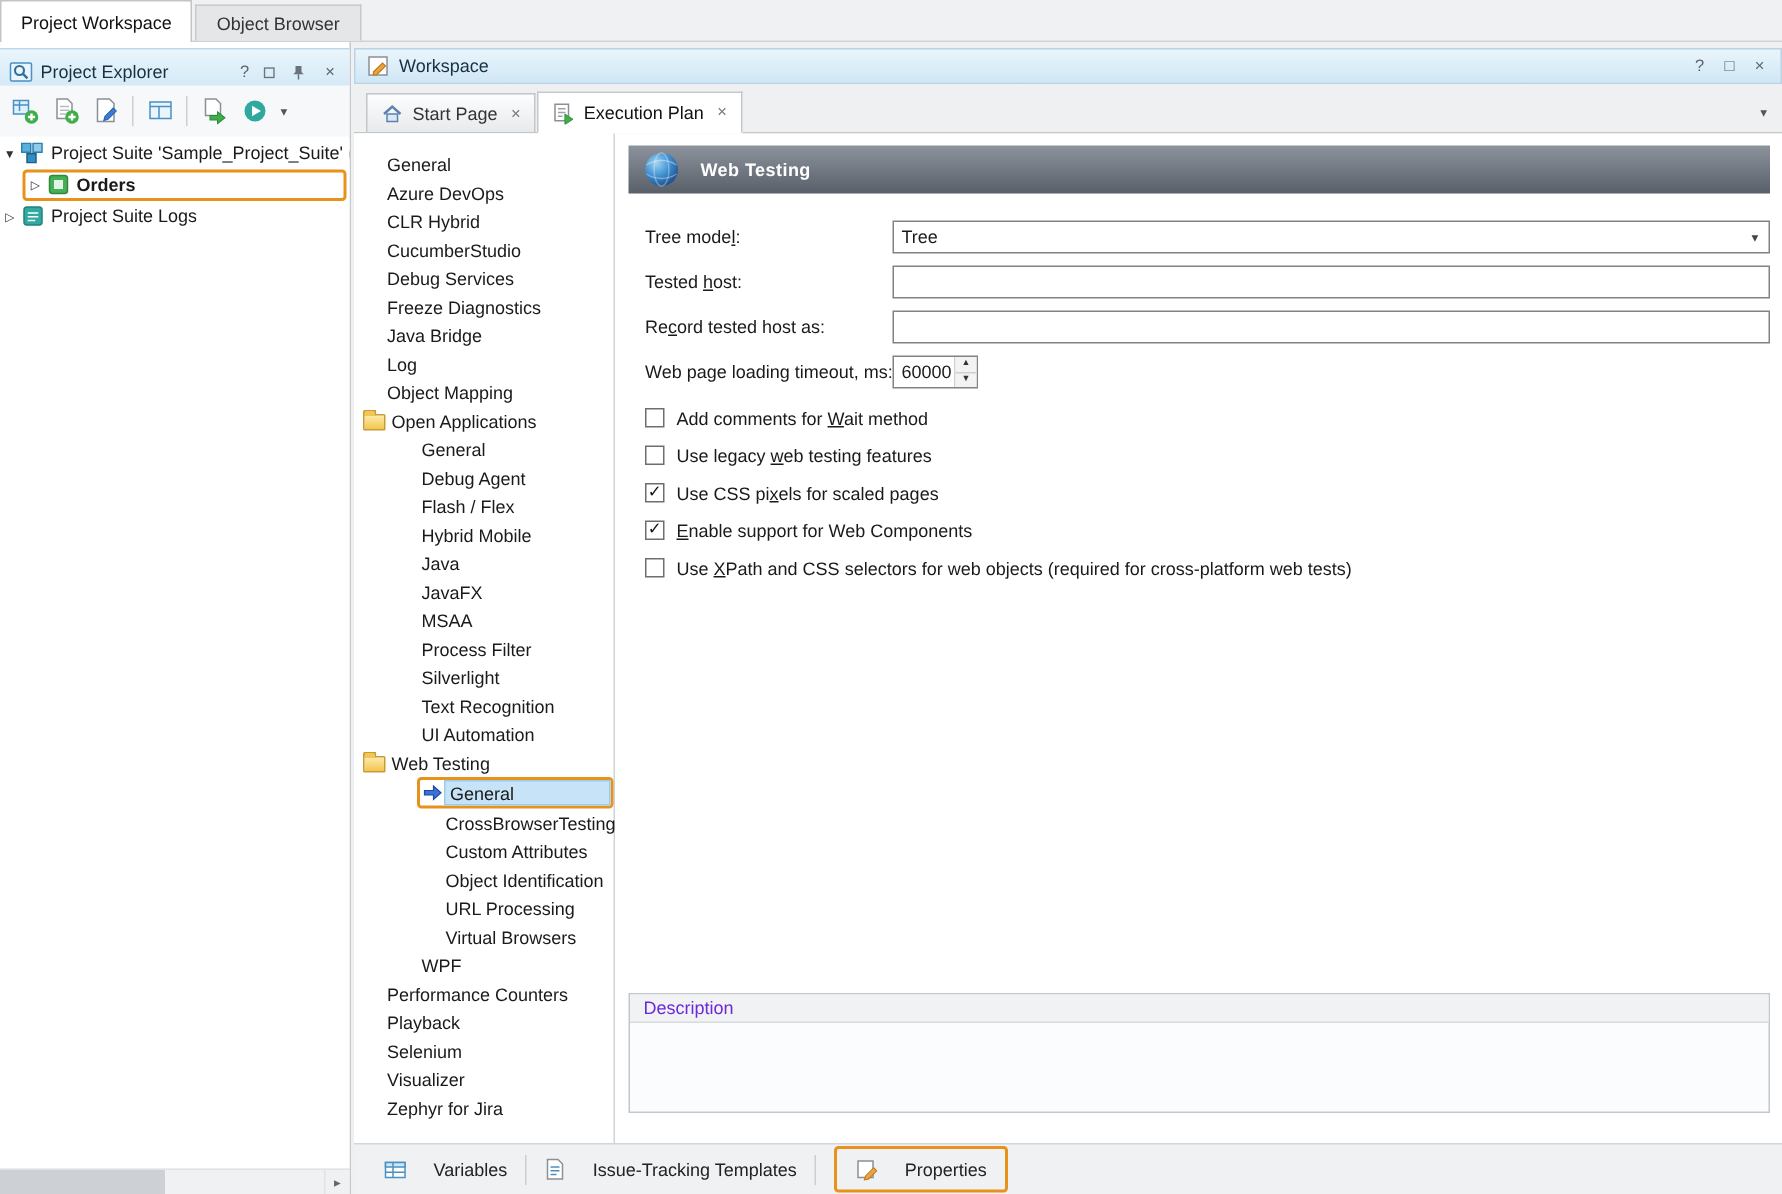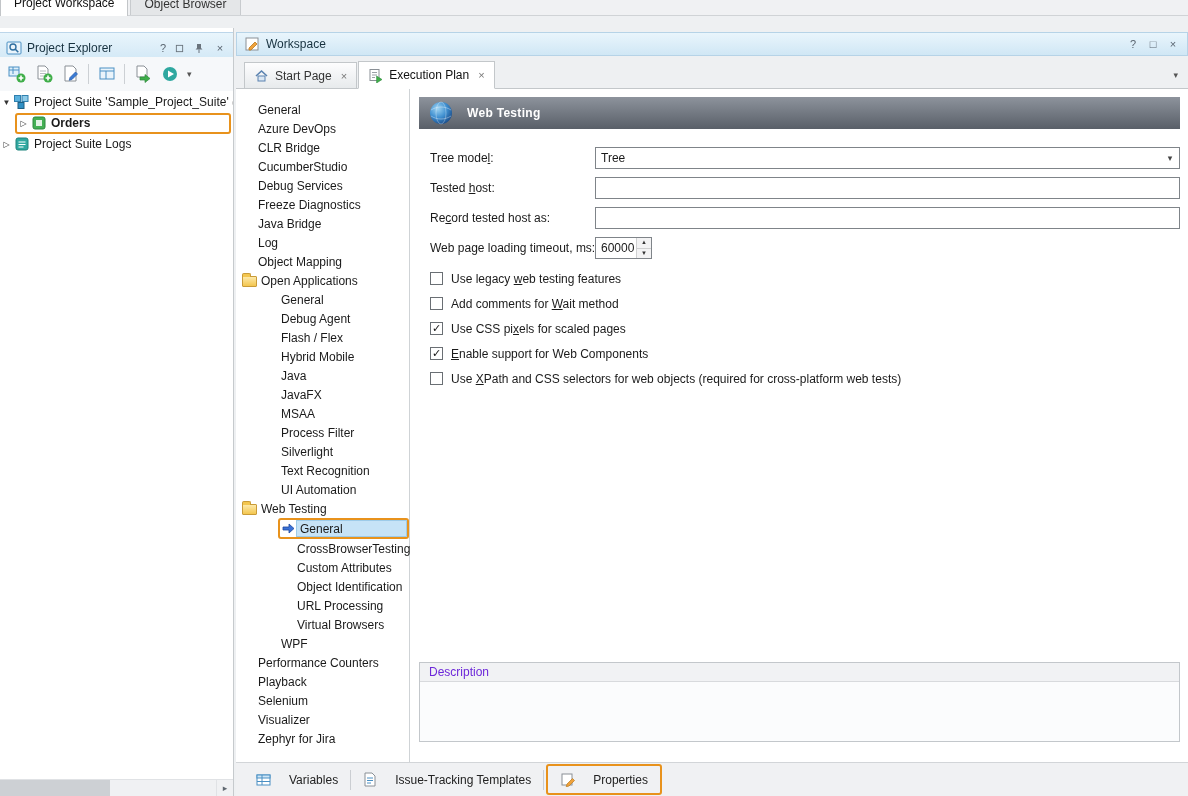--- a/index.html
+++ b/index.html
@@ -8,21 +8,21 @@
     --hdr-blue-1:#e9f5fc;
     --hdr-blue-2:#d0e7f5;
     --sel-blue:#c6e3f7;
   }
   *{margin:0;padding:0;box-sizing:border-box;}
   html,body{width:1188px;height:796px;}
   body{font-family:"Liberation Sans",sans-serif;font-size:12px;color:#1a1a1a;background:#eef0f2;overflow:hidden;position:relative;}
   u{text-decoration:underline;}
 
   
-  .top-strip{position:absolute;left:0;top:0;width:1188px;height:16px;background:#f0f1f3;border-bottom:1px solid #d0d3d6;display:flex;align-items:flex-end;padding-left:0;}
+  .top-strip{position:absolute;left:0;top:0;width:1188px;height:28px;background:#f0f1f3;border-bottom:1px solid #d0d3d6;display:flex;align-items:flex-end;padding-left:0;}
   .top-tab{height:24px;display:flex;align-items:center;padding:0 13px;background:#e4e6e8;border:1px solid #c8cbce;border-bottom:none;margin-right:2px;color:#333;cursor:default;}
   .top-tab.active{height:28px;background:#fff;border-color:#c2c5c8;margin-bottom:-1px;color:#111;}
 
   
   .left-panel{position:absolute;left:0;top:28px;width:234px;height:768px;background:#fff;border-right:1px solid var(--bord);}
   .pe-header{position:absolute;left:0;top:4px;right:0;height:32px;background:linear-gradient(var(--hdr-blue-1),var(--hdr-blue-2));border-top:1px solid #bcd6ea;border-bottom:1px solid #bcd6ea;display:flex;align-items:center;padding:0 6px;gap:5px;}
   .pe-title{flex:1;color:#17313f;}
   .win-btn{color:#5a6570;font-size:11px;width:14px;text-align:center;line-height:14px;cursor:default;}
   .pe-toolbar{position:absolute;left:0;top:29px;right:0;height:34px;display:flex;align-items:center;padding:0 4px;gap:2px;background:#f6f8fa;}
   .tb-btn{width:25px;height:25px;display:flex;align-items:center;justify-content:center;}
@@ -91,21 +91,21 @@
   .desc-panel{position:absolute;left:8px;right:8px;bottom:20px;height:80px;border:1px solid #c3c7cb;background:#fbfcfd;}
   .desc-header{height:19px;background:#f1f2f4;border-bottom:1px solid #d8dadd;display:flex;align-items:center;padding-left:9px;color:#6d28d9;}
   .desc-body{padding:7px 11px;}
   .desc-term{font-weight:bold;}
   .desc-text{margin-top:3px;}
 
   
   .bottom-bar{position:absolute;left:0;right:0;bottom:0;height:34px;background:#f0f1f3;border-top:1px solid #d2d5d8;display:flex;align-items:center;padding-left:8px;}
   .bbar-item{display:flex;align-items:center;gap:18px;padding:0 12px;height:34px;color:#222;cursor:default;}
   .bbar-sep{width:1px;height:20px;background:#cbced2;}
-  .bbar-high{display:flex;align-items:center;border:2px solid var(--orange);border-radius:3px;height:31px;margin-left:2px;}
+  .bbar-high{display:flex;align-items:center;border:2px solid var(--orange);border-radius:3px;height:31px;margin-left:12px;}
   .bbar-high .bbar-item{height:27px;}
   svg{display:block;}
 </style>
 </head>
 <body>
 
 <div class="top-strip">
   <div class="top-tab active">Project Workspace</div>
   <div class="top-tab">Object Browser</div>
 </div>
@@ -262,21 +262,21 @@
       <span class="tab-close">×</span>
     </div>
     <span class="tab-dd">▾</span>
   </div>
 
   <div class="ws-body">
 
     <div class="settings-nav">
       <div class="nav-item lvl0">General</div>
       <div class="nav-item lvl0">Azure DevOps</div>
-      <div class="nav-item lvl0">CLR Bridge</div>
+      <div class="nav-item lvl0">CLR Hybrid</div>
       <div class="nav-item lvl0">CucumberStudio</div>
       <div class="nav-item lvl0">Debug Services</div>
       <div class="nav-item lvl0">Freeze Diagnostics</div>
       <div class="nav-item lvl0">Java Bridge</div>
       <div class="nav-item lvl0">Log</div>
       <div class="nav-item lvl0">Object Mapping</div>
       <div class="nav-item lvlf">
         <span class="folder-icon"></span>
         <span>Open Applications</span>
       </div>
@@ -360,25 +360,25 @@
             <span class="spin-btns">
               <span>▲</span>
               <span>▼</span>
             </span>
           </div>
         </div>
 
         <div class="cb-block">
           <div class="cb-row">
             <span class="cb"></span>
-            <label>Use legacy <u>w</u>eb testing features</label>
+            <label>Add comments for <u>W</u>ait method</label>
           </div>
           <div class="cb-row">
             <span class="cb"></span>
-            <label>Add comments for <u>W</u>ait method</label>
+            <label>Use legacy <u>w</u>eb testing features</label>
           </div>
           <div class="cb-row">
             <span class="cb checked">✓</span>
             <label>Use CSS pi<u>x</u>els for scaled pages</label>
           </div>
           <div class="cb-row">
             <span class="cb checked">✓</span>
             <label><u>E</u>nable support for Web Components</label>
           </div>
           <div class="cb-row">

